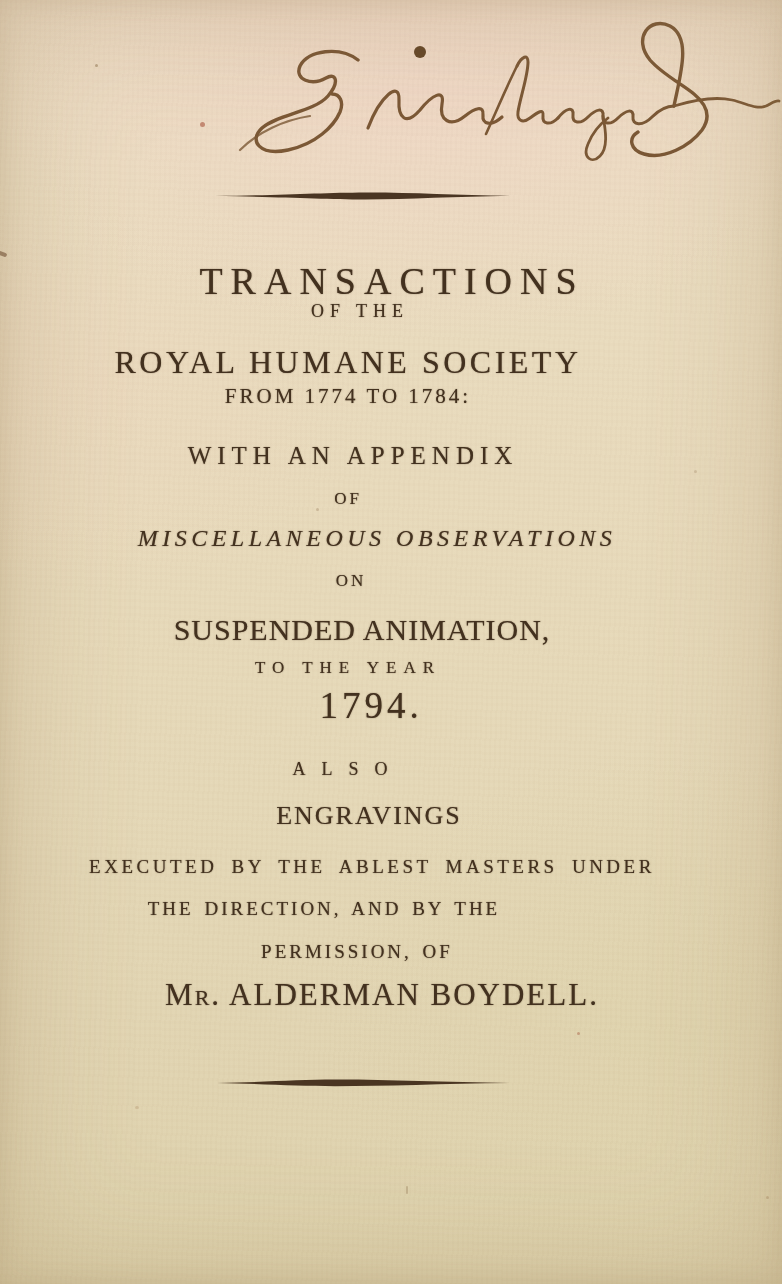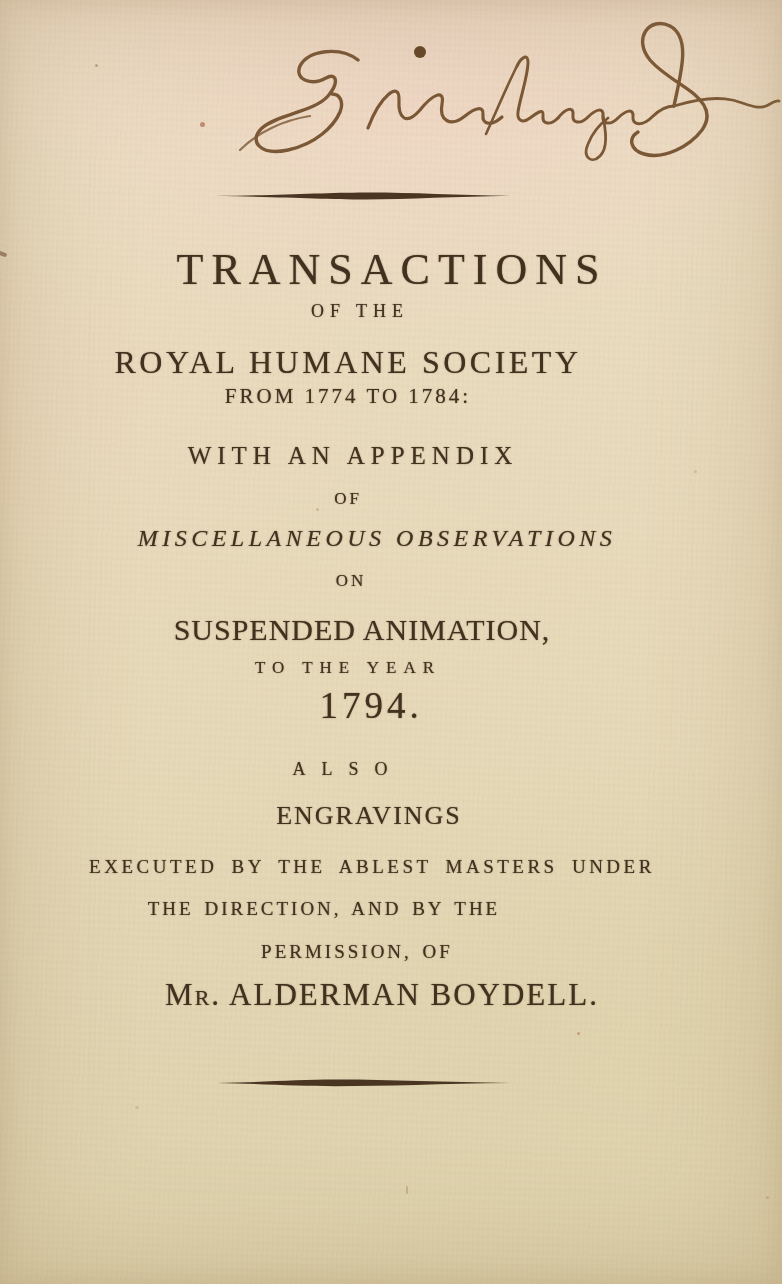--- a/index.html
+++ b/index.html
@@ -25,21 +25,21 @@
   .vignette{
     position:absolute;inset:0;pointer-events:none;
     box-shadow:inset 0 0 130px rgba(150,120,78,.30), inset 0 0 26px rgba(140,110,70,.14);
   }
   
   .ln{
     position:absolute;left:0;width:100%;text-align:center;line-height:1;
     color:#43311f;white-space:nowrap;
     text-shadow:0 0 1px rgba(67,49,31,.55), 0 0 2px rgba(67,49,31,.18);
   }
-  .l1 {top:248px;font-size:44px;letter-spacing:8px;transform:translateX(1px);}
+  .l1 {top:262px;font-size:38px;letter-spacing:8px;transform:translateX(1px);}
   .l2 {top:302px;font-size:18px;letter-spacing:6px;transform:translateX(-31px);}
   .l3 {top:346px;font-size:32px;letter-spacing:3.5px;transform:translateX(-43px);}
   .l4 {top:386px;font-size:21px;letter-spacing:3px;transform:translateX(-43px);}
   .l5 {top:443px;font-size:25px;letter-spacing:6px;transform:translateX(-38px);}
   .l6 {top:490px;font-size:17px;letter-spacing:3px;transform:translateX(-43px);}
   .l7 {top:526px;font-size:24px;letter-spacing:4.5px;font-style:italic;transform:translateX(-14px);}
   .l8 {top:572px;font-size:17px;letter-spacing:3px;transform:translateX(-40px);}
   .l9 {top:615px;font-size:30px;letter-spacing:1px;transform:translateX(-29px);}
   .l10{top:659px;font-size:17px;letter-spacing:7px;transform:translateX(-43px);}
   .l11{top:687px;font-size:37px;letter-spacing:4px;transform:translateX(-20px);}

